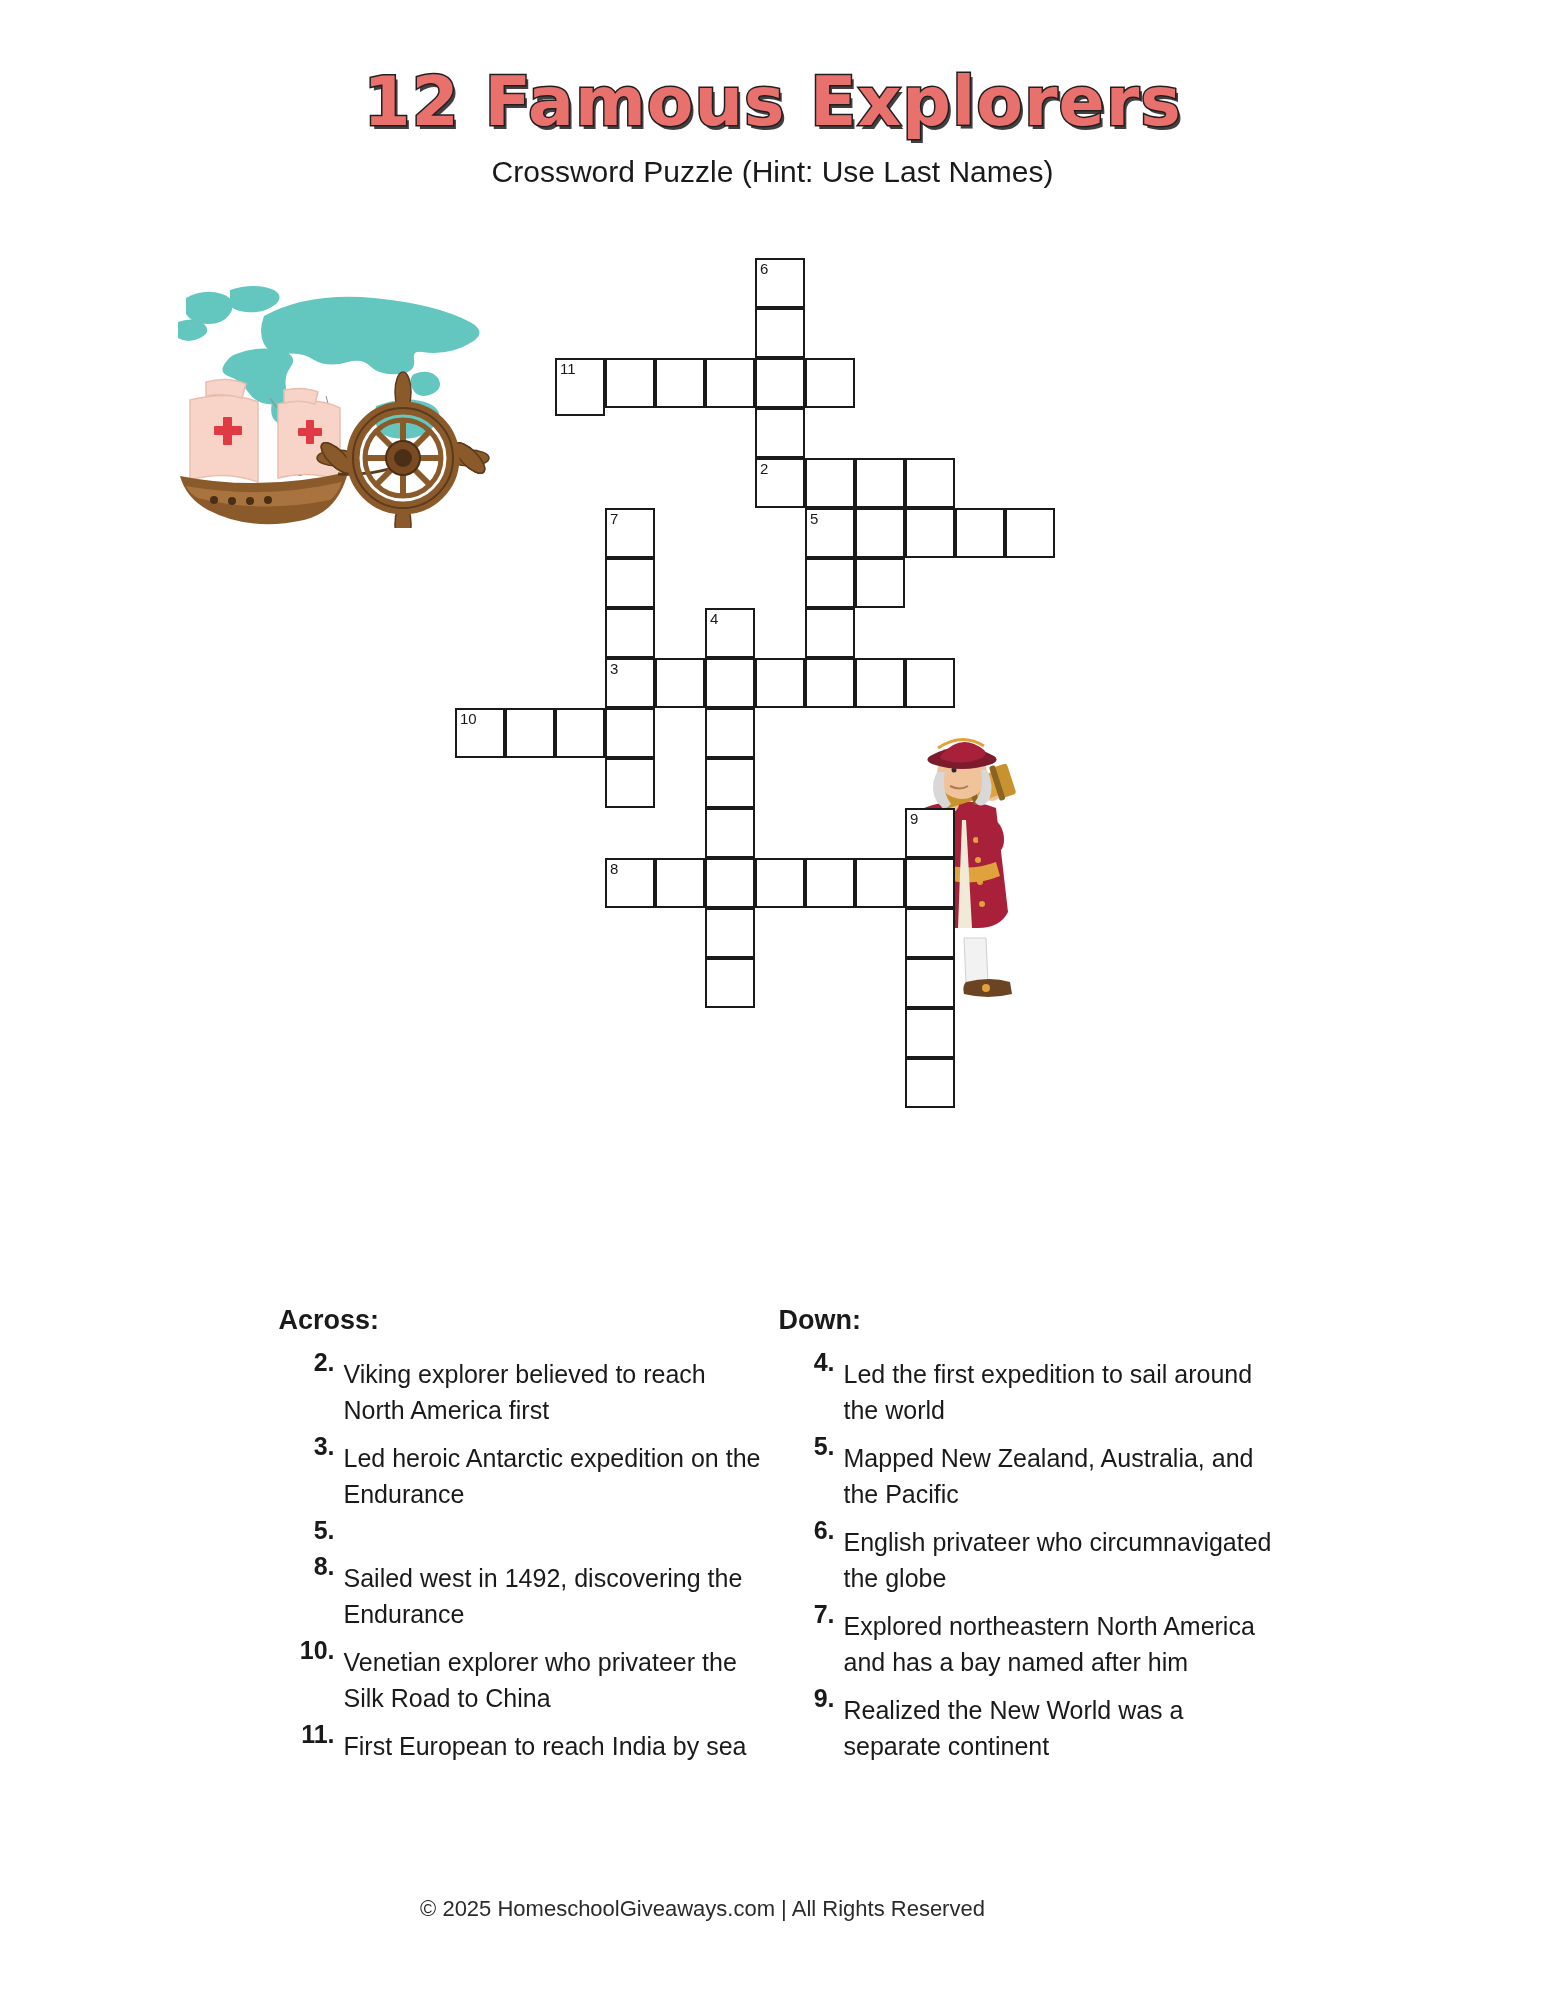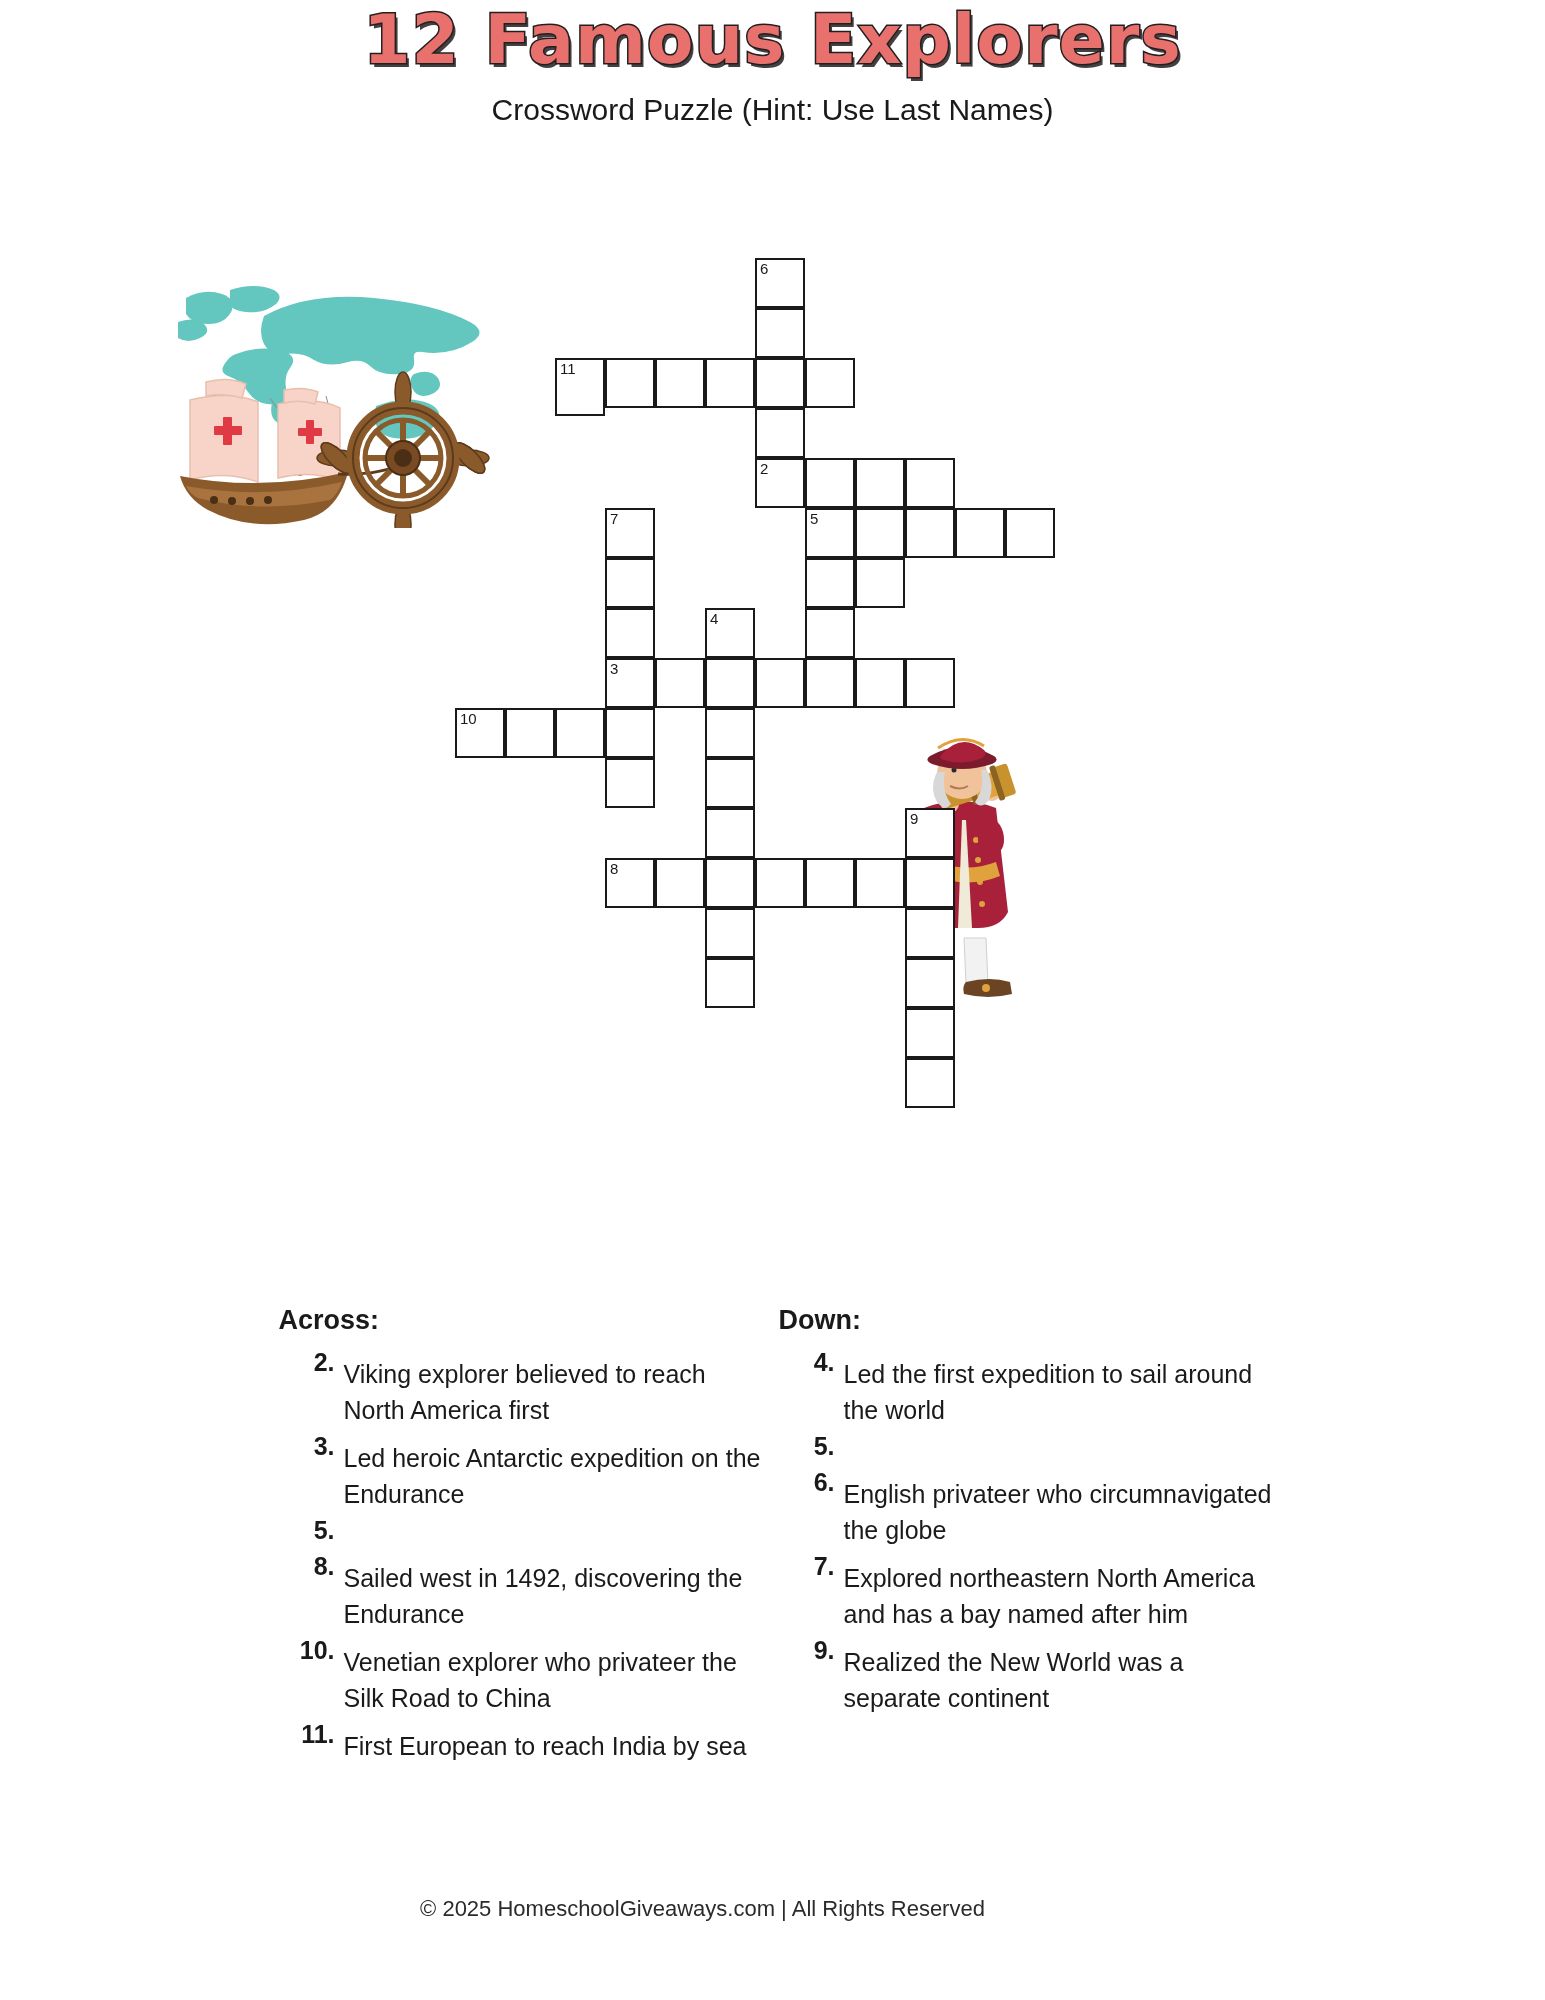--- a/index.html
+++ b/index.html
@@ -9,20 +9,21 @@
     font-family:"Liberation Sans", sans-serif;
     color:#1a1a1a;
     position:relative;
     overflow:hidden;
   }
 
   
   .page-title {
     text-align:center;
     margin:0;
+    padding-top:62px;
     font-size:68px;
     font-weight:bold;
     letter-spacing:1px;
     color:#e8716d;
     -webkit-text-stroke:3px #231f20;
     paint-order:stroke fill;
     text-shadow:3px 4px 0 rgba(35,31,32,0.85);
     font-family:"DejaVu Sans", sans-serif;
   }
   .page-subtitle {
@@ -342,20 +343,21 @@
   </div>
   <div class="clue-col">
     <div class="clue-head">Down:</div>
     <ul class="clue-list" id="down-list">
         <li class="clue-item">
           <span class="clue-num">4.</span>
           <span class="clue-text">Led the first expedition to sail around the world</span>
         </li>
         <li class="clue-item">
           <span class="clue-num">5.</span>
+          <span class="clue-text">Mapped New Zealand, Australia, and the Pacific</span>
         </li>
         <li class="clue-item">
           <span class="clue-num">6.</span>
           <span class="clue-text">English privateer who circumnavigated the globe</span>
         </li>
         <li class="clue-item">
           <span class="clue-num">7.</span>
           <span class="clue-text">Explored northeastern North America and has a bay named after him</span>
         </li>
         <li class="clue-item">

